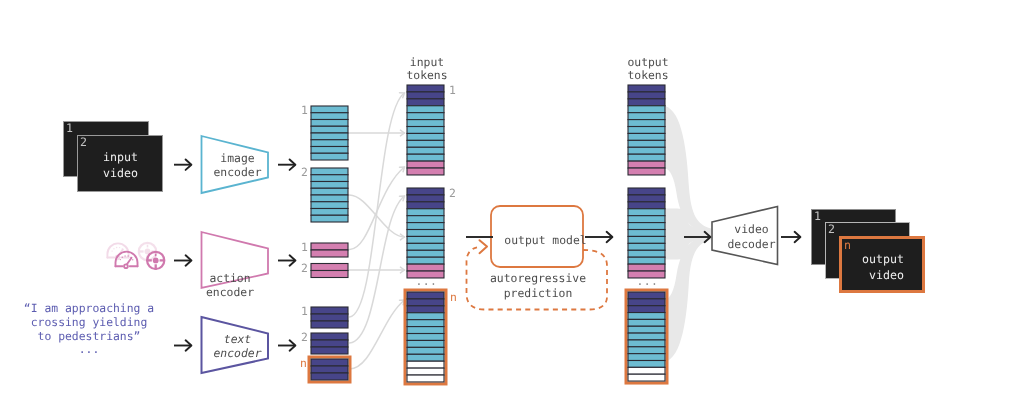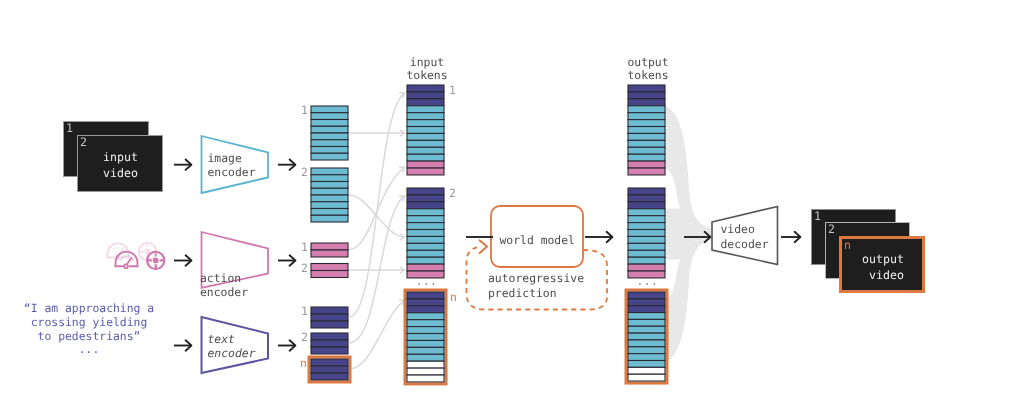--- a/index.html
+++ b/index.html
@@ -5,21 +5,21 @@
   html,body{margin:0;padding:0;background:#ffffff;}
   #root{position:relative;width:1024px;height:408px;background:#ffffff;overflow:hidden;
         -webkit-font-smoothing:antialiased;text-rendering:geometricPrecision;
         font-family:"DejaVu Sans Mono","Liberation Mono",monospace;}
   .vframe{position:absolute;background:#1e1e1e;box-sizing:border-box;}
   .vframe .idx{position:absolute;left:2px;top:0px;color:#c4c4c4;font-size:11.6px;line-height:13px;}
   .vframe .cap{position:absolute;color:#efefef;font-size:11.6px;line-height:16px;text-align:right;white-space:pre;}
   .collabel{position:absolute;color:#4d4d4d;font-size:11.4px;line-height:13.5px;white-space:pre;text-align:center;}
   .idxlabel{position:absolute;color:#9a9a9a;font-size:11.4px;line-height:13px;}
   #ell-in,#ell-out{letter-spacing:0.4px;color:#8a8a8a;font-size:11.4px;}
-  .boxtext{position:absolute;color:#4d4d4d;font-size:11.4px;line-height:14.5px;white-space:pre;text-align:left;}
+  .boxtext{position:absolute;color:#4d4d4d;font-size:11.4px;line-height:14.5px;white-space:pre;text-align:center;}
   .quote{position:absolute;font-size:11.4px;line-height:14.2px;white-space:pre;text-align:center;}
   svg.layer{position:absolute;left:0;top:0;width:1024px;height:408px;overflow:visible;}
 </style>
 </head>
 <body>
 
 <div id="root">
 
   <svg class="layer" id="bg-layer" viewBox="0 0 1024 408">
       <g>
@@ -310,21 +310,21 @@
 tokens</div>
   <div class="collabel" id="lbl-output-tokens" style="left: 622.5px; top: 55.5px; width: 51px; height: 30px;">output
 tokens</div>
 
   <div class="boxtext" id="txt-image-encoder" style="left: 207.5px; top: 150.5px; width: 60px; height: 30px;">image
 encoder</div>
   <div class="boxtext" id="txt-action-encoder" style="left: 200px; top: 246.5px; width: 60px; height: 30px; margin-top: 24px;">action
 encoder</div>
   <div class="boxtext" id="txt-text-encoder" style="left: 207.5px; top: 331.5px; width: 60px; height: 30px; font-style: italic;">text
 encoder</div>
-  <div class="boxtext" id="txt-world-model" style="left: 499.5px; top: 232.5px; width: 92px; height: 16px;">world model</div>
+  <div class="boxtext" id="txt-world-model" style="left: 499.5px; top: 232.5px; width: 92px; height: 16px;">output model</div>
   <div class="boxtext" id="txt-autoreg" style="left: 488px; top: 271px; width: 100px; height: 32px; ">autoregressive
 prediction</div>
   <div class="boxtext" id="txt-video-decoder" style="left: 720.5px; top: 222px; width: 62px; height: 30px;">video
 decoder</div>
 
   <div class="quote" id="quote1" style="left: 13px; top: 301px; width: 152px; color: rgb(92, 92, 176);">“I am approaching a
 crossing yielding
 to pedestrians”</div>
   <div class="quote" id="quote-ell" style="left: 13px; top: 342px; width: 152px; color: rgb(92, 92, 176);">...</div>
 

